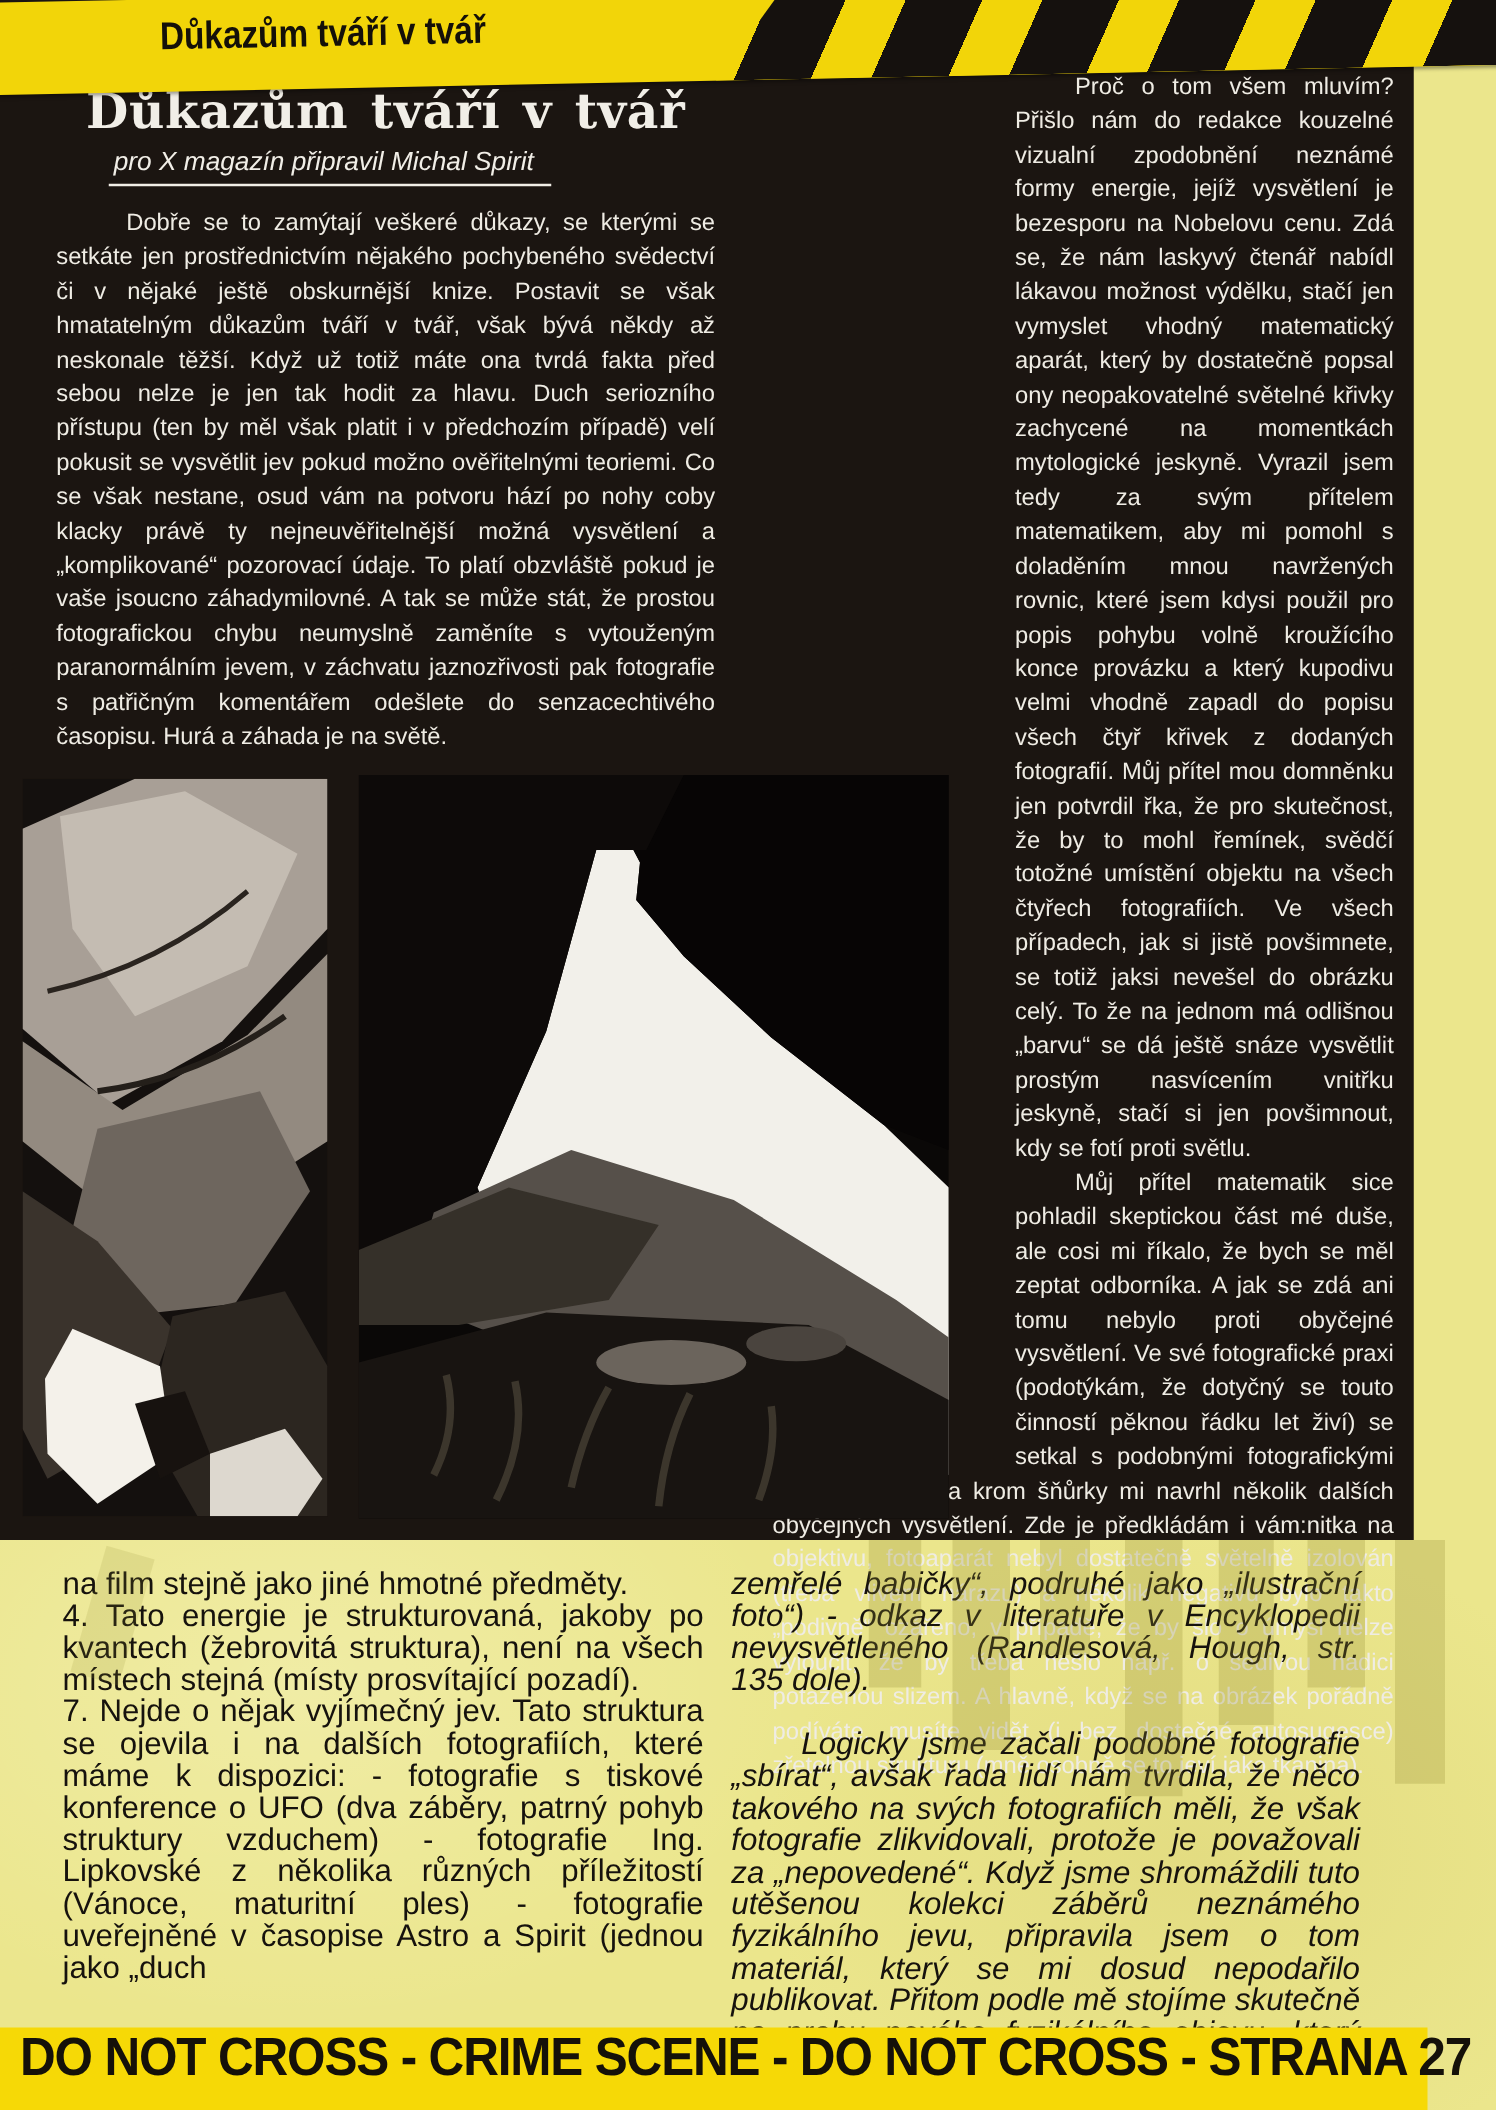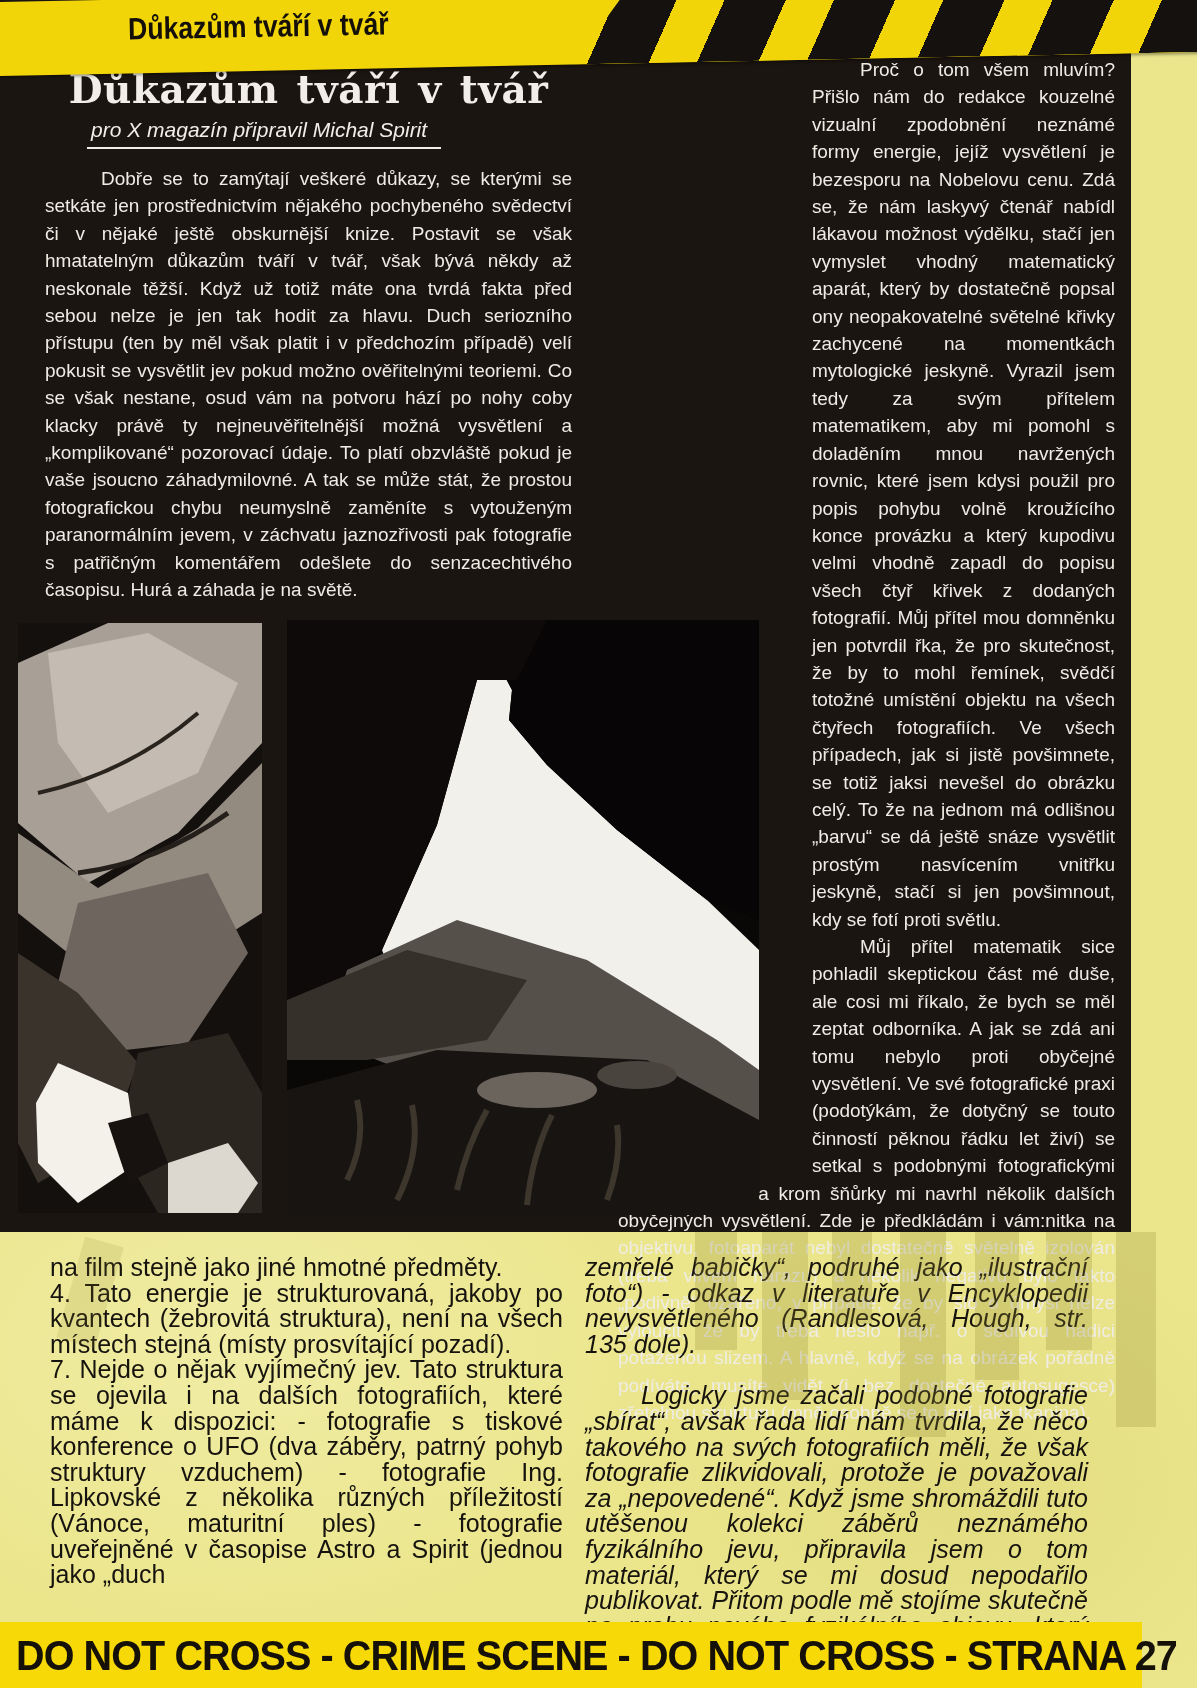--- a/index.html
+++ b/index.html
@@ -36,21 +36,21 @@
   .photo-left{left:18px;top:623px;}
   .photo-right{left:287px;top:620px;}
   
   .bottom-left{position:absolute;left:50px;top:1255px;width:513px;}
   .bottom-right{position:absolute;left:585px;top:1255px;width:503px;font-style:italic;}
   .bottom p{font-size:25px;line-height:25.6px;text-align:justify;color:#16120d;margin:0;}
   .bottom-right p.spaced{margin-top:26px;text-indent:56px;}
   .watermark{position:absolute;background:rgba(148,138,52,.26);z-index:1;}
   
   .crime-band{position:absolute;left:0;top:1622px;width:1142px;height:66px;background:#f6d906;
-    display:flex;align-items:center;z-index:4;}
+    display:flex;z-index:4;}
   .crime-label{font-size:43px;font-weight:bold;color:#151109;white-space:nowrap;
     transform:scaleX(.92);transform-origin:left center;margin-left:16px;letter-spacing:-1px;}
 </style>
 </head>
 <body>
 
 <div class="page">
 
   <div class="black-block"></div>
 

